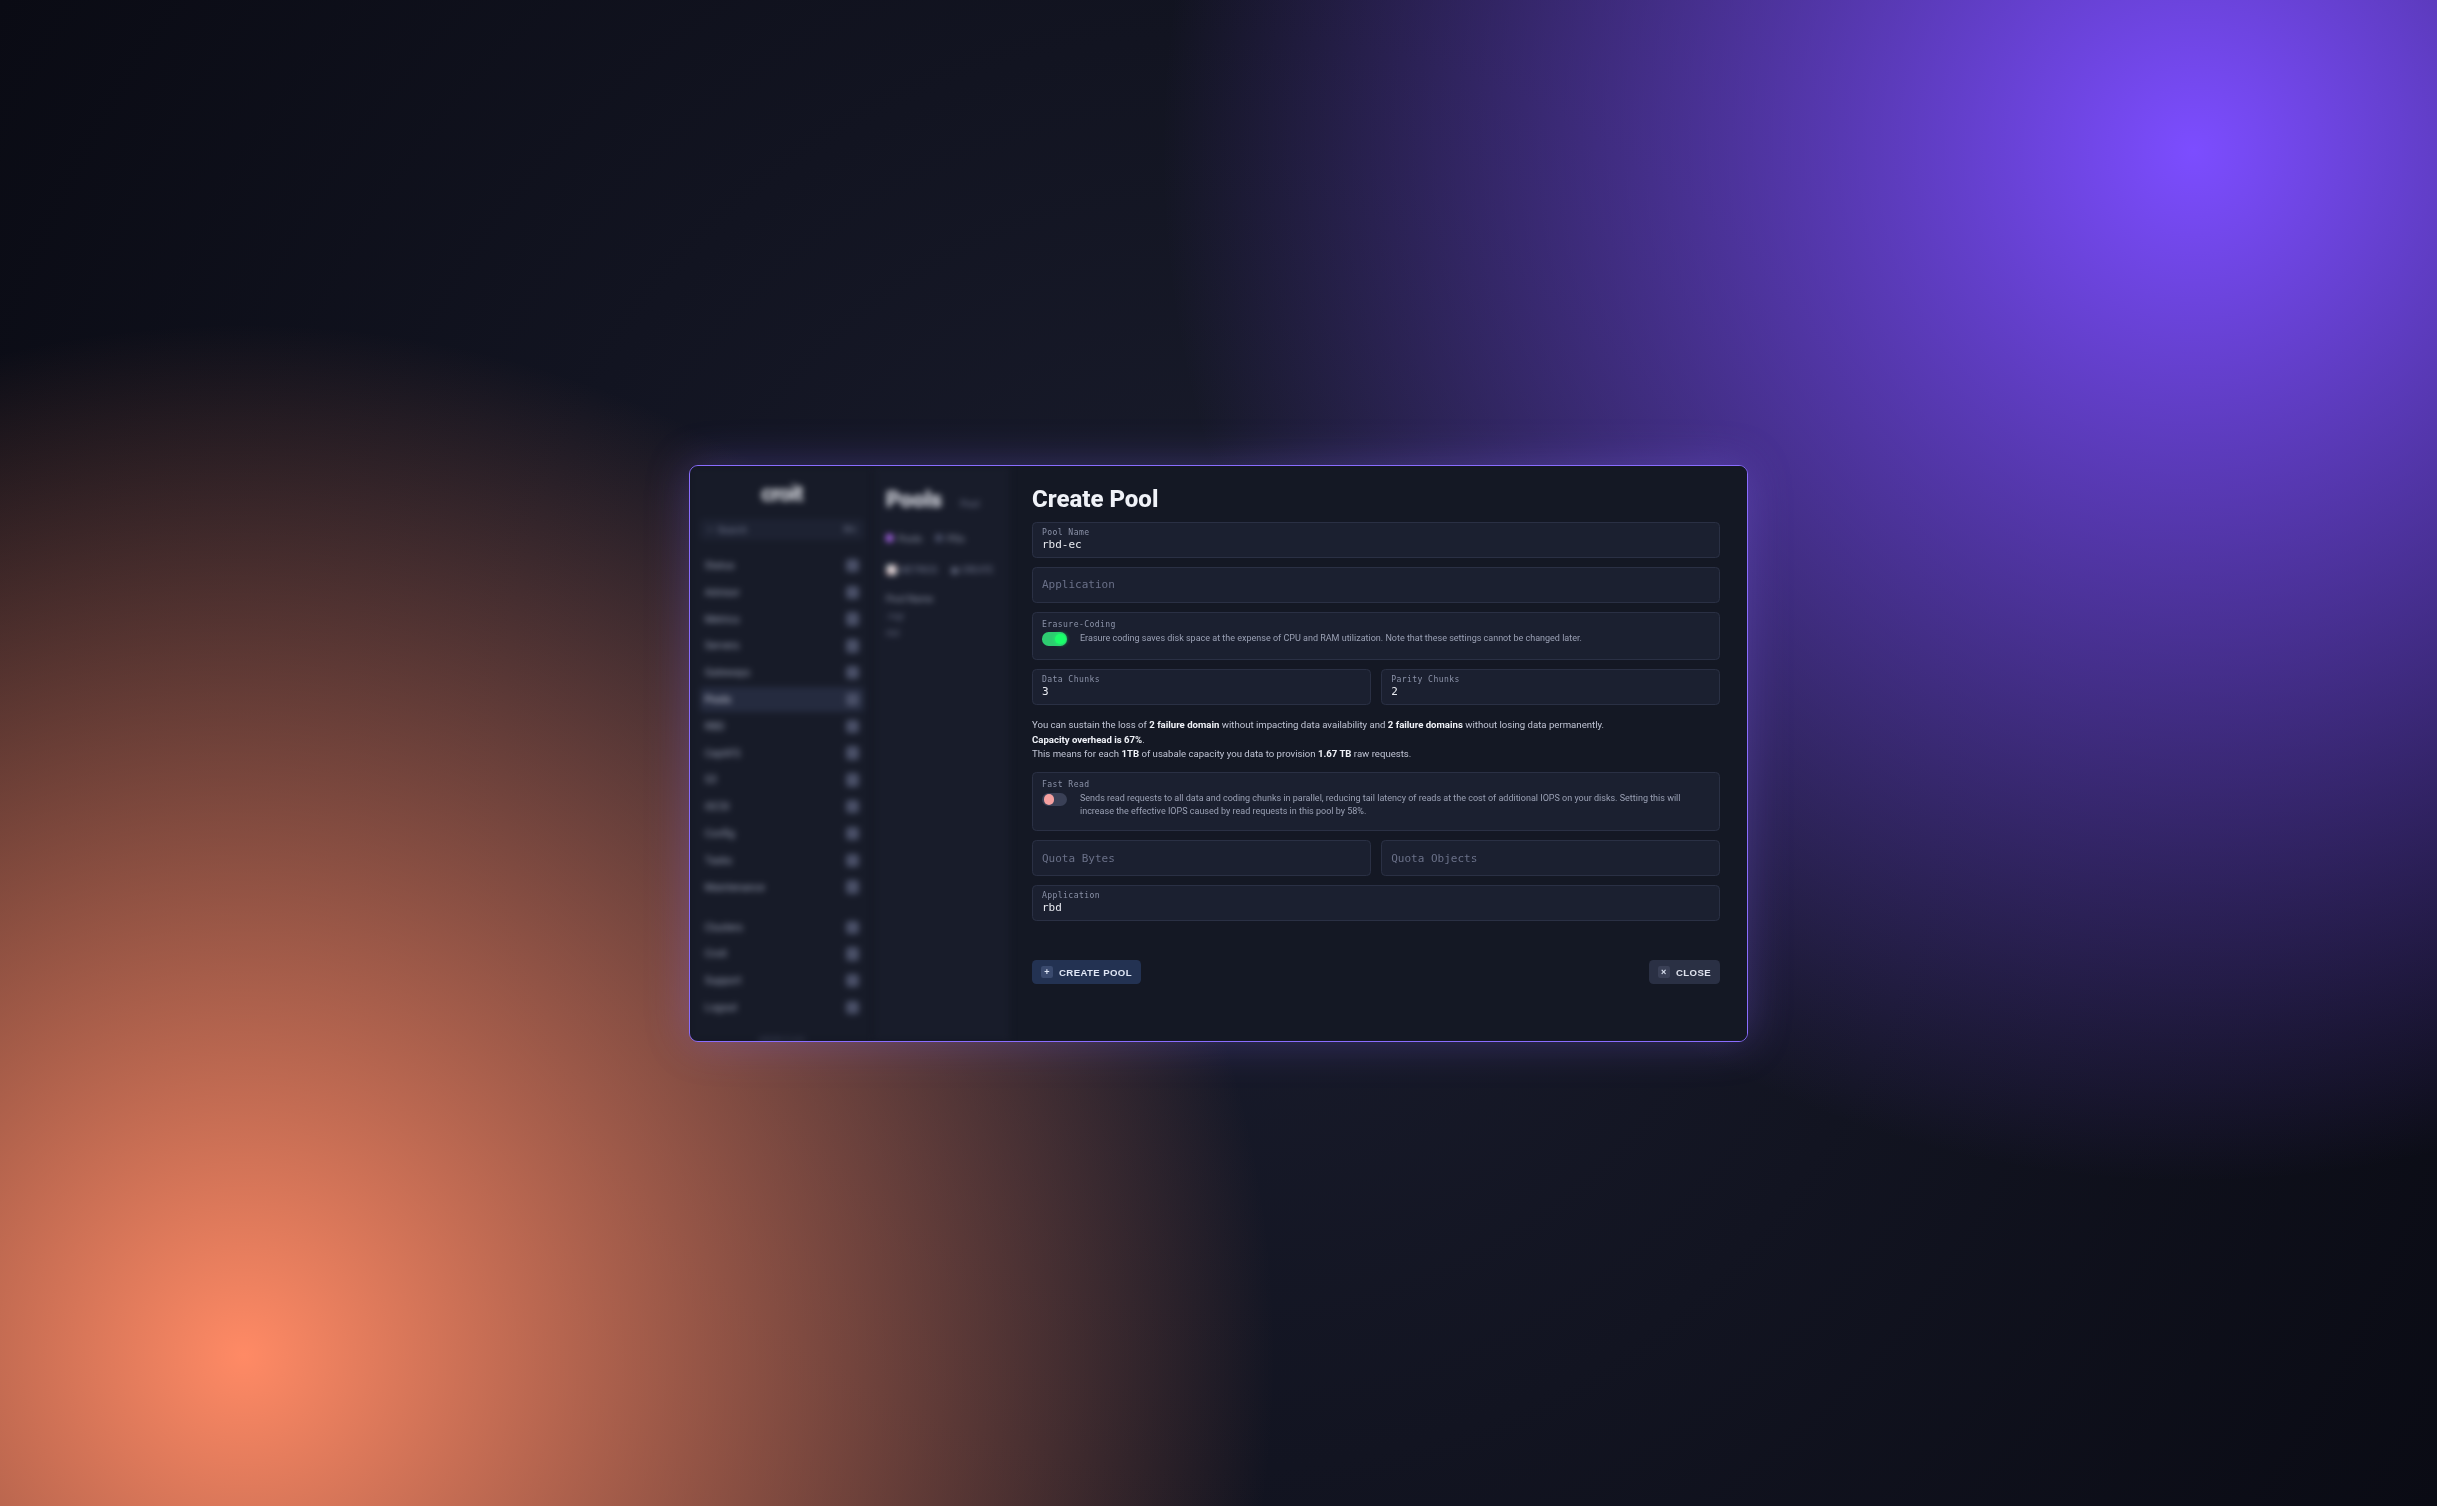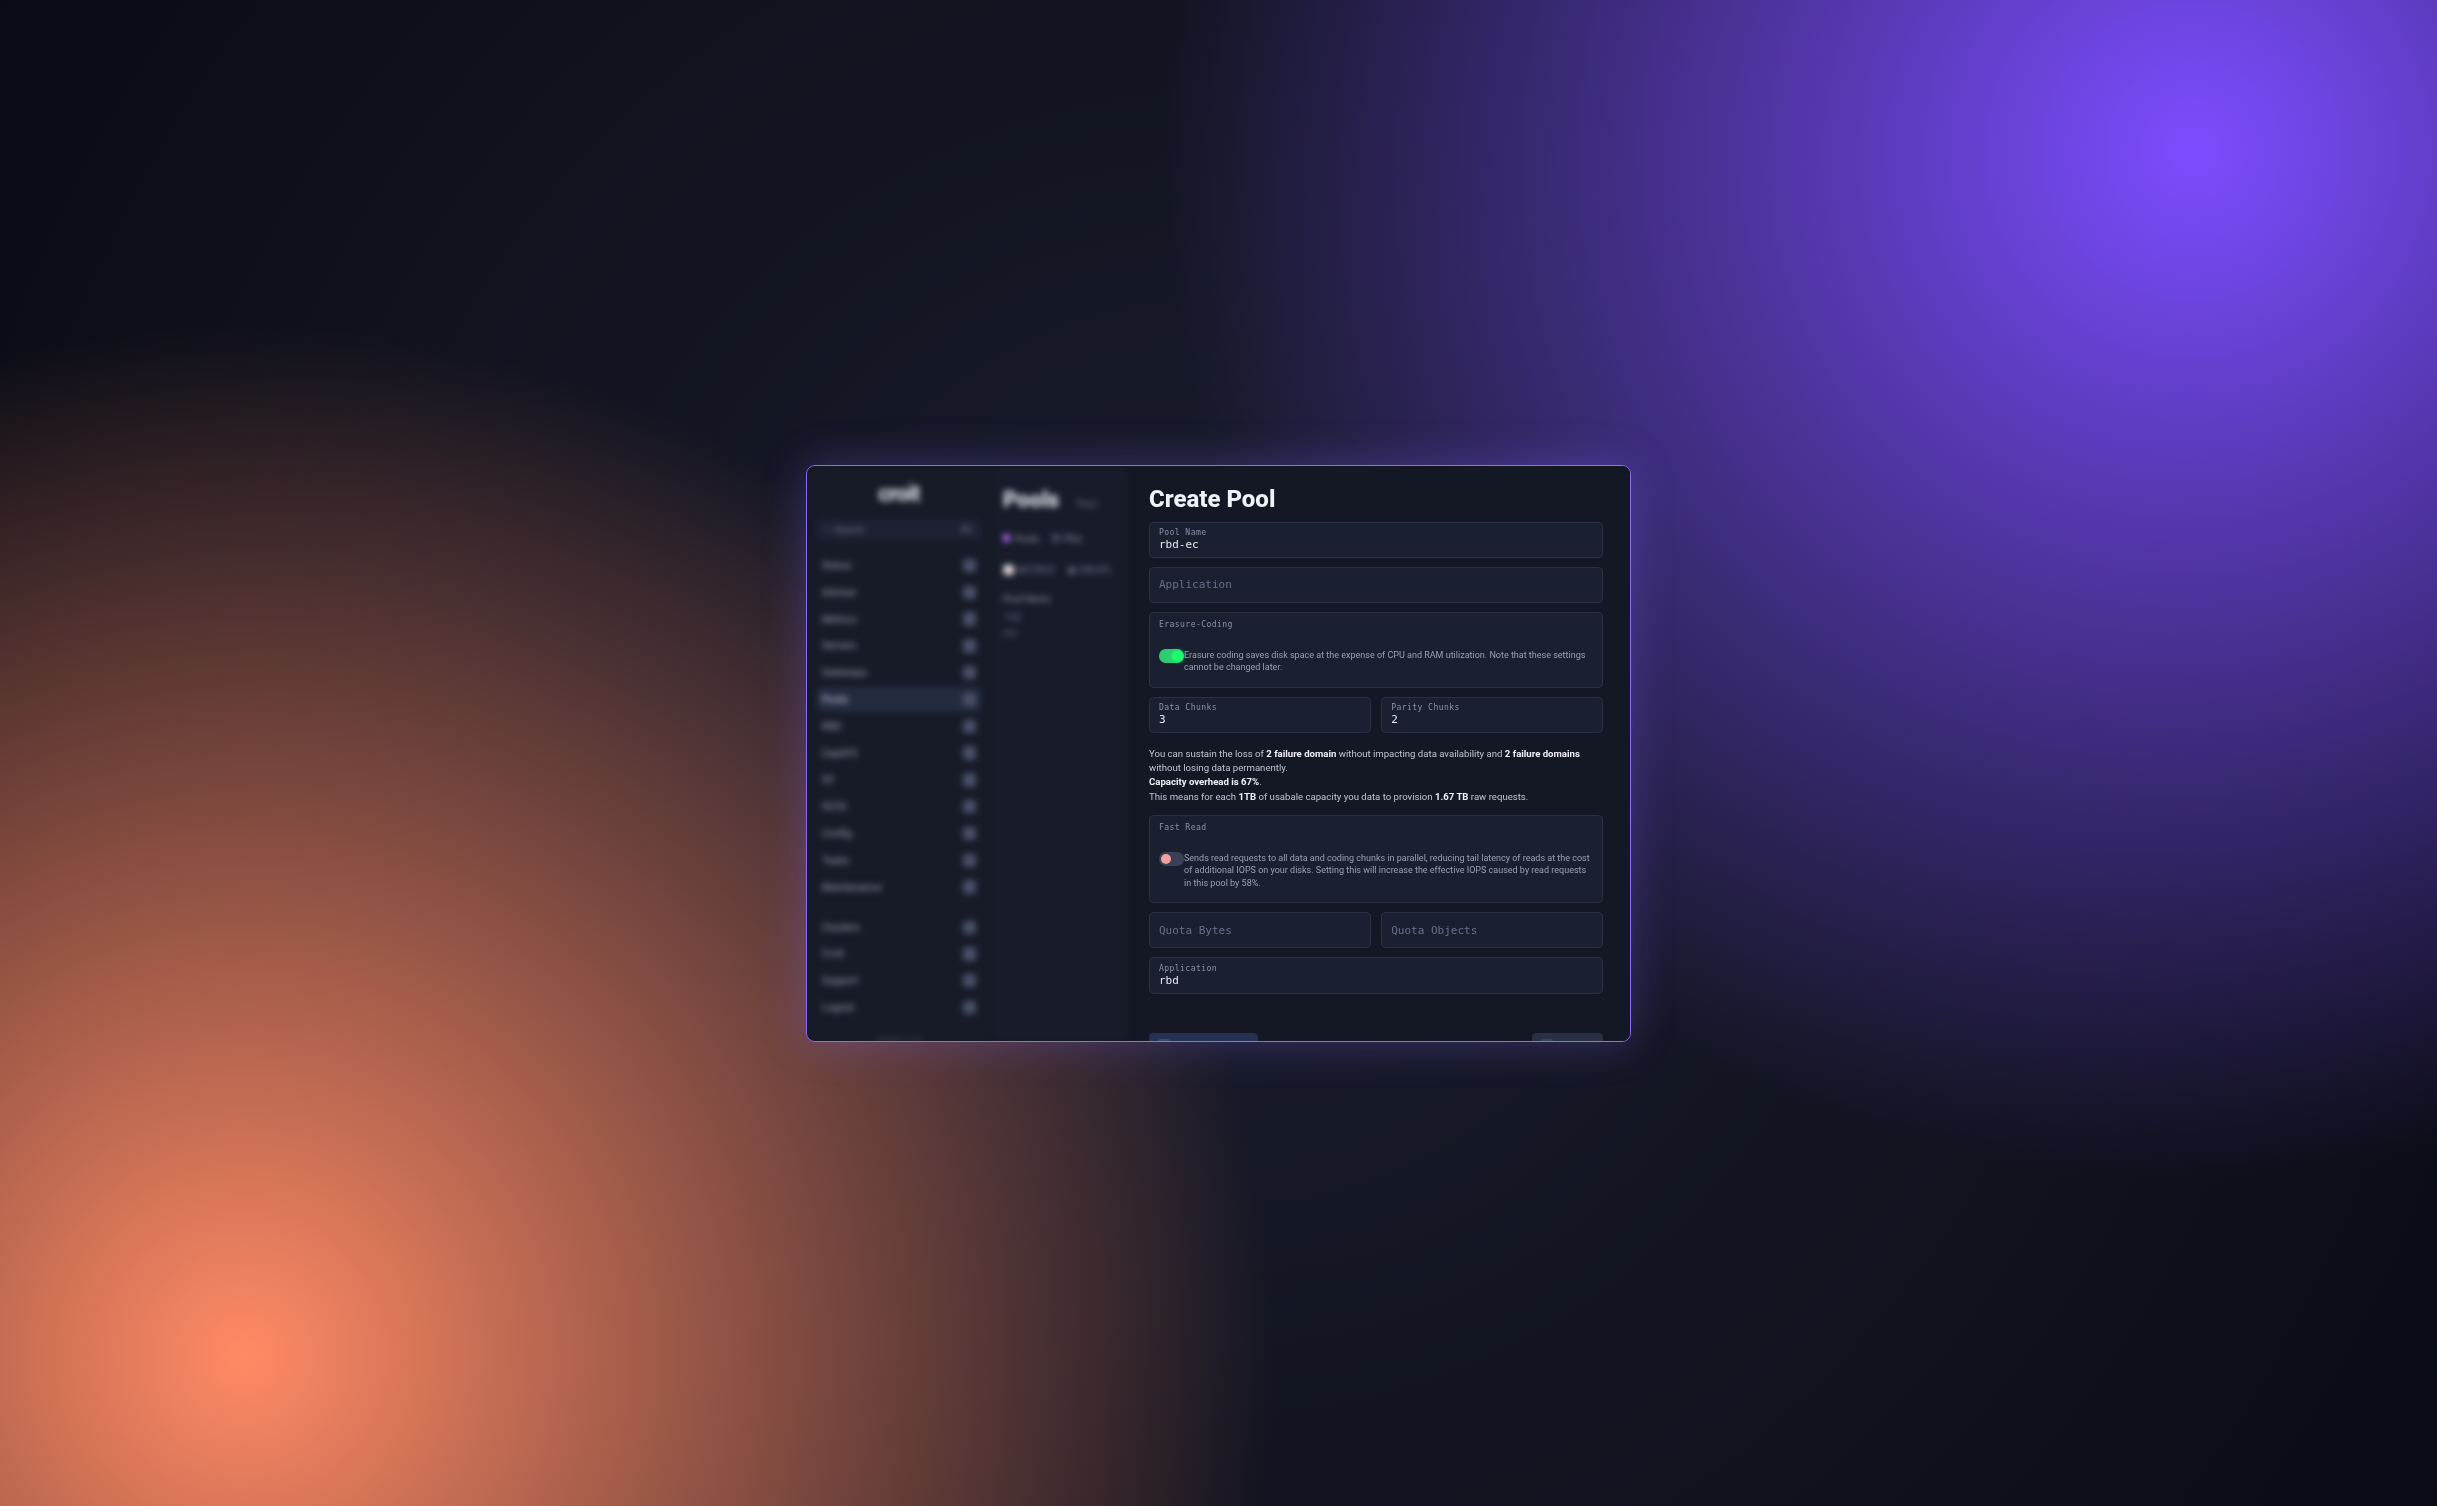--- a/index.html
+++ b/index.html
@@ -9,21 +9,21 @@
     background: radial-gradient(circle at 10% 90%, #ff8a65 0%, transparent 40%),
                 radial-gradient(circle at 90% 10%, #7c4dff 0%, transparent 40%),
                 radial-gradient(circle at 50% 50%, #1a1d2e 0%, #0a0b14 100%);
     background-color: #0a0b14;
     display: flex;
     align-items: center;
     justify-content: center;
     padding: 30px;
   }
   .window {
-    width: 825px;
+    width: 1059px;
     height: 577px;
     background: #141824;
     border: 1.5px solid #8a6dff;
     border-radius: 9px;
     box-shadow: 0 0 44px rgba(138,109,255,0.3);
     display: flex;
     overflow: hidden;
     position: relative;
   }
   
@@ -123,21 +123,21 @@
   }
 
   .toggle-field {
     background: #1b2030;
     border: 0.7px solid #2a3044;
     border-radius: 4.4px;
     padding: 6px 9px 13px 9px;
     margin-bottom: 9px;
   }
   .toggle-row {
-    display: flex; align-items: flex-start; gap: 0; margin-top: 20px;
+    display: flex; align-items: flex-start; gap: 13px; margin-top: 3px;
   }
   .toggle {
     width: 25px; height: 13.3px; border-radius: 6.7px; position: relative; flex-shrink: 0;
     cursor: pointer; margin-top: 0.7px;
   }
   .toggle.on  { background: #2ecc71; }
   .toggle.off { background: #3a4056; }
   .toggle .knob {
     position: absolute; top: 1.5px; width: 10.4px; height: 10.4px; border-radius: 50%;
   }

